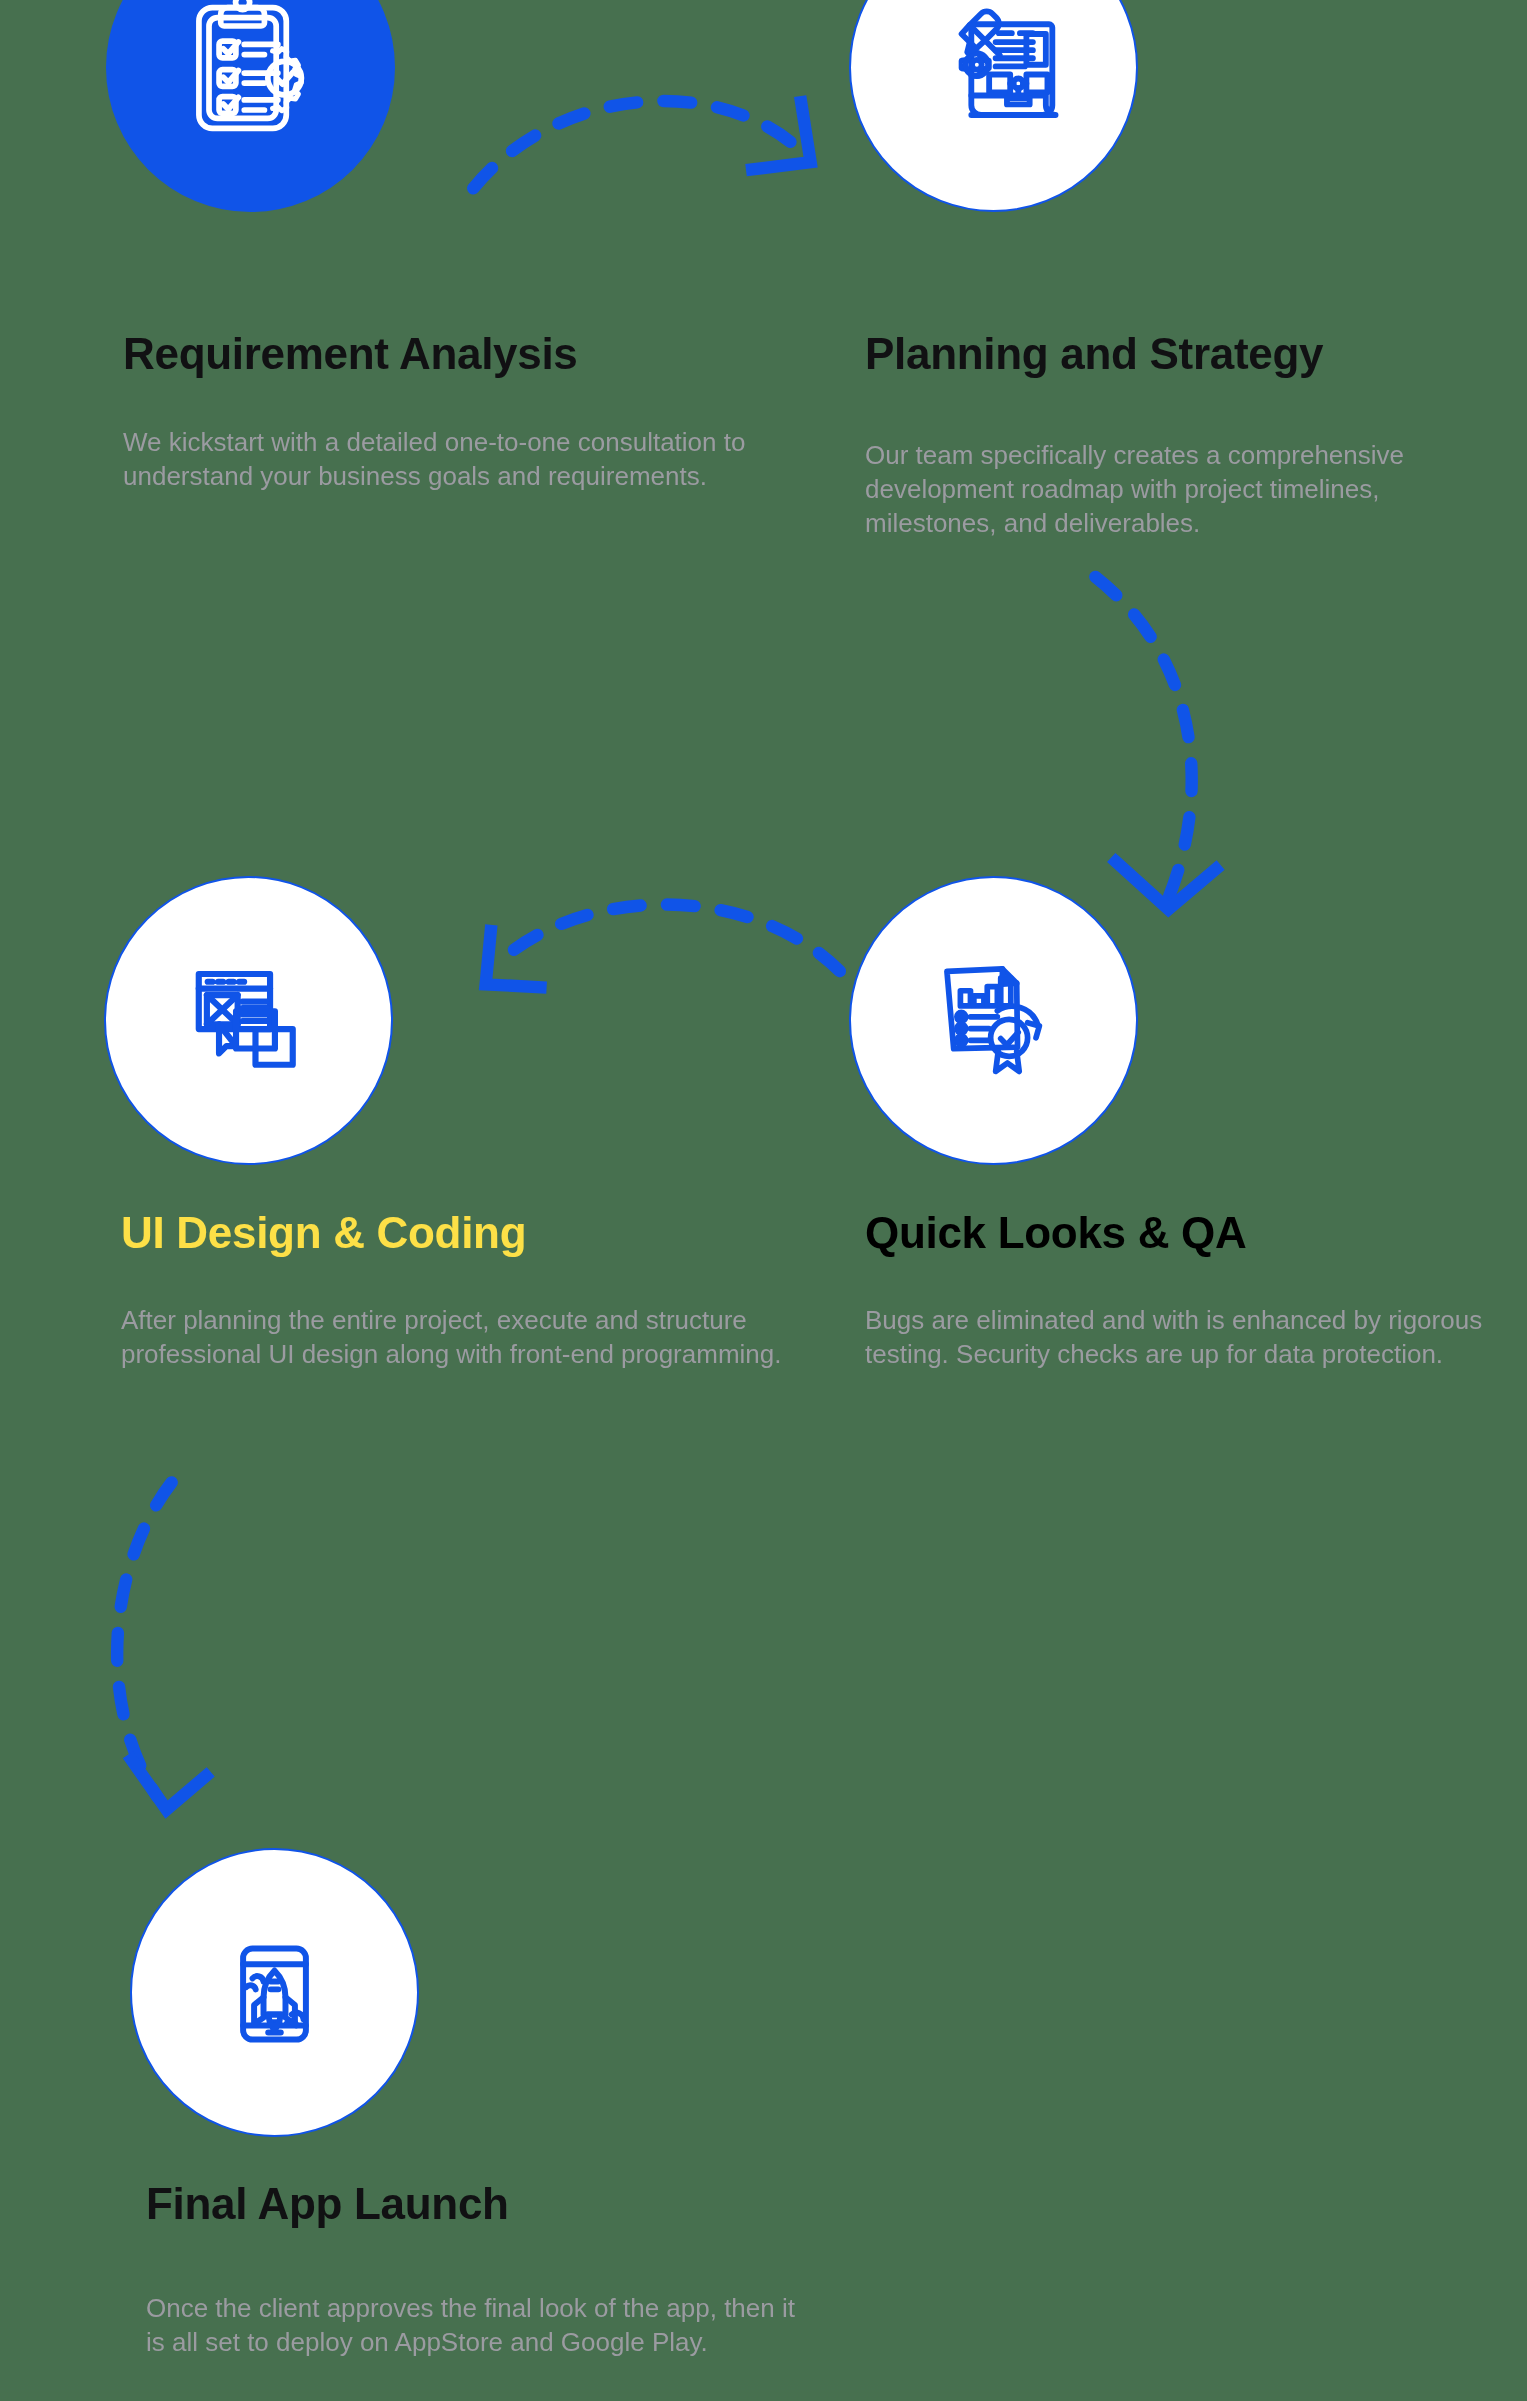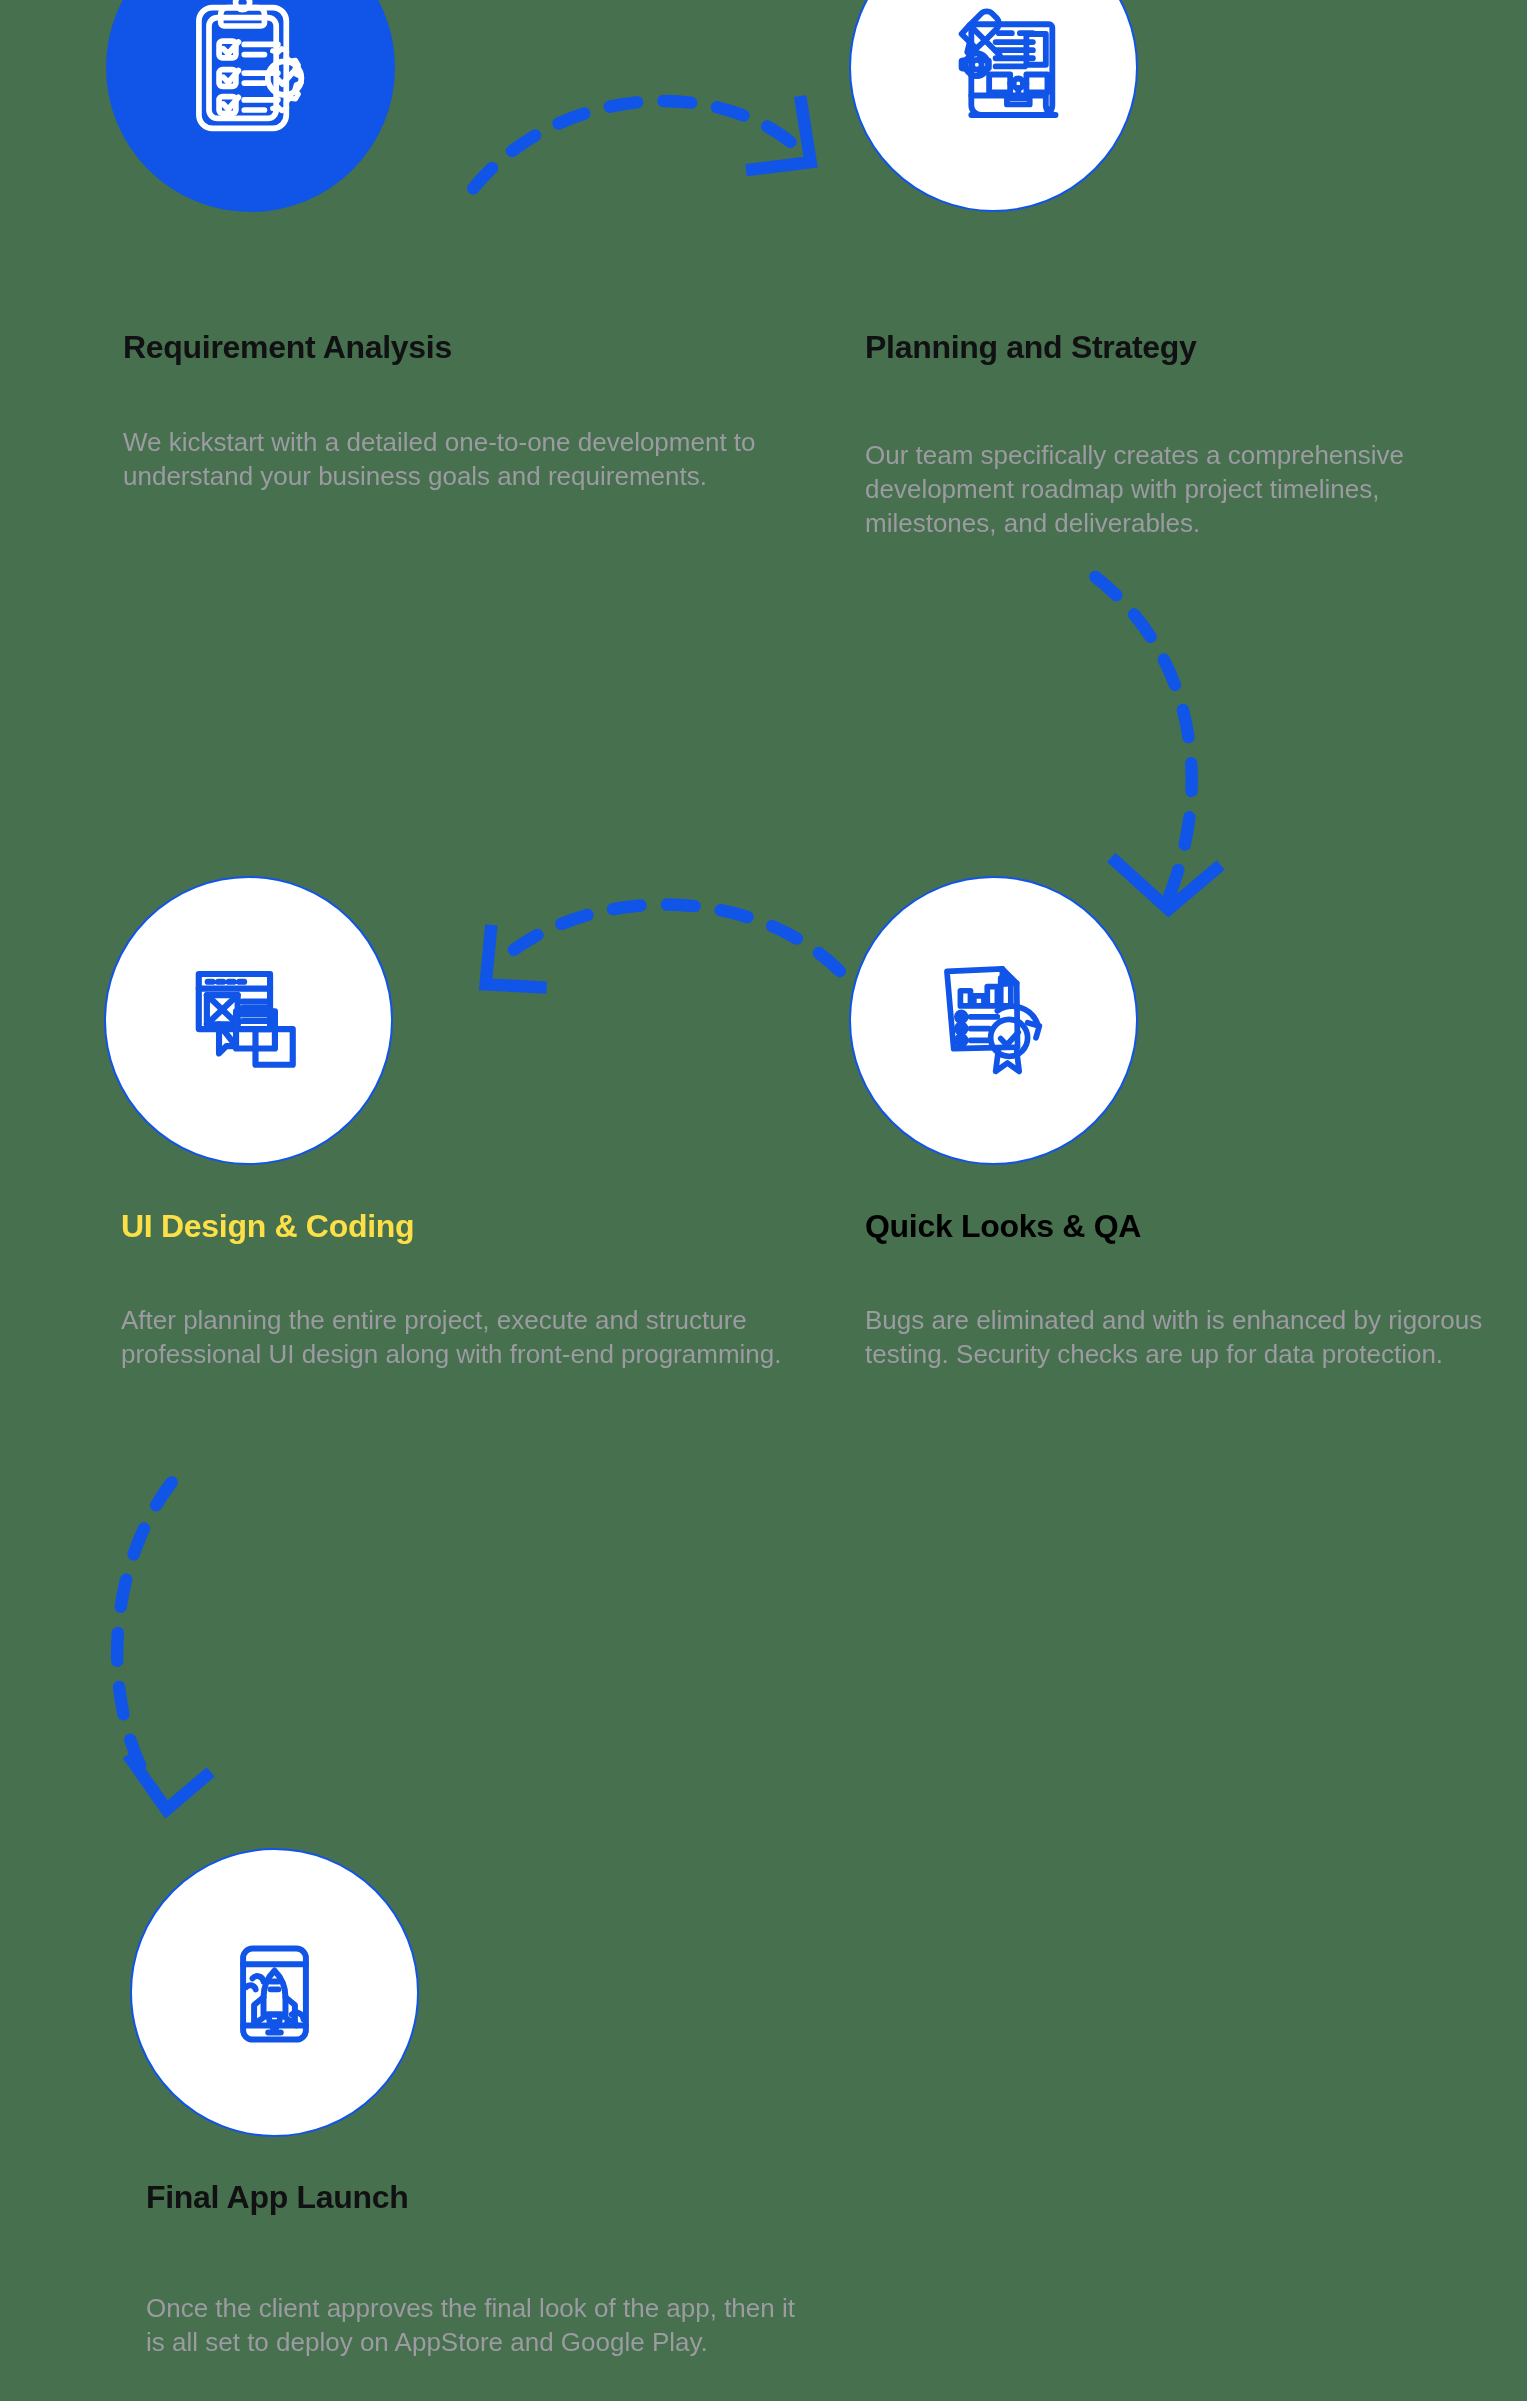--- a/index.html
+++ b/index.html
@@ -42,21 +42,21 @@
   .icon-circle.outlined {
     background: #ffffff;
     border: 2.2px solid #1054e8;
   }
   .icon-circle svg { display: block; }
 
   .step-title {
     position: absolute;
     color: #111113;
     font-weight: 700;
-    font-size: 32px;
+    font-size: 44px;
     letter-spacing: -0.3px;
     line-height: 1.1;
     white-space: nowrap;
   }
   .step-desc {
     position: absolute;
     color: #9b9ba1;
     font-weight: 500;
     font-size: 26px;
     line-height: 1.30;
@@ -120,21 +120,21 @@
           <rect x="31" y="67" width="10" height="10" rx="2"></rect>
           <path d="M33.5 71.5 l3 3 l6 -7"></path>
           <path d="M46 69 h20 M46 75 h12"></path>
           <path d="M70.5 41.5 l3.6 1.1 l2.6 -2.6 l3.4 2 l-0.5 3.7 l2.7 2.7 l3.7 -0.5 l2 3.4 l-2.6 2.6 l1.1 3.6 l3.4 1.5 l0 4 l-3.4 1.5 l-1.1 3.6 l2.6 2.6 l-2 3.4 l-3.7 -0.5 l-2.7 2.7 l0.5 3.7 l-3.4 2 l-2.6 -2.6 l-3.6 1.1" transform="translate(-8,-2) scale(0.88) translate(10,6)"></path>
           <circle cx="70" cy="56" r="10"></circle>
           <path d="M65.5 56.2 l3.2 3.4 l6.2 -7"></path>
         </g>
       </svg>
     </div>
     <div class="step-title" style="color: rgb(17, 17, 19);">Requirement Analysis</div>
-    <div class="step-desc" style="color: rgb(155, 155, 161);">We kickstart with a detailed one-to-one development to understand your business goals and requirements.</div>
+    <div class="step-desc" style="color: rgb(155, 155, 161);">We kickstart with a detailed one-to-one consultation to understand your business goals and requirements.</div>
   </div>
 
   <div class="step" id="step-2">
     <div class="icon-circle outlined">
       <svg width="162" height="162" viewBox="0 0 100 100">
         <g fill="none" stroke="#1054e8" stroke-width="3.6" stroke-linecap="round" stroke-linejoin="round">
           <path d="M38 23 h46 a2 2 0 0 1 2 2 v48 a6 6 0 0 1 -6 6 h-38 a6 6 0 0 1 -6 -6 v-48 a2 2 0 0 1 2 -2 z"></path>
           <path d="M36 67 h46 v6 a6 6 0 0 0 6 6 h-52"></path>
           <rect x="70" y="29" width="12" height="19"></rect>
           <path d="M53 28.5 h8 M66 28.5 h8"></path>

